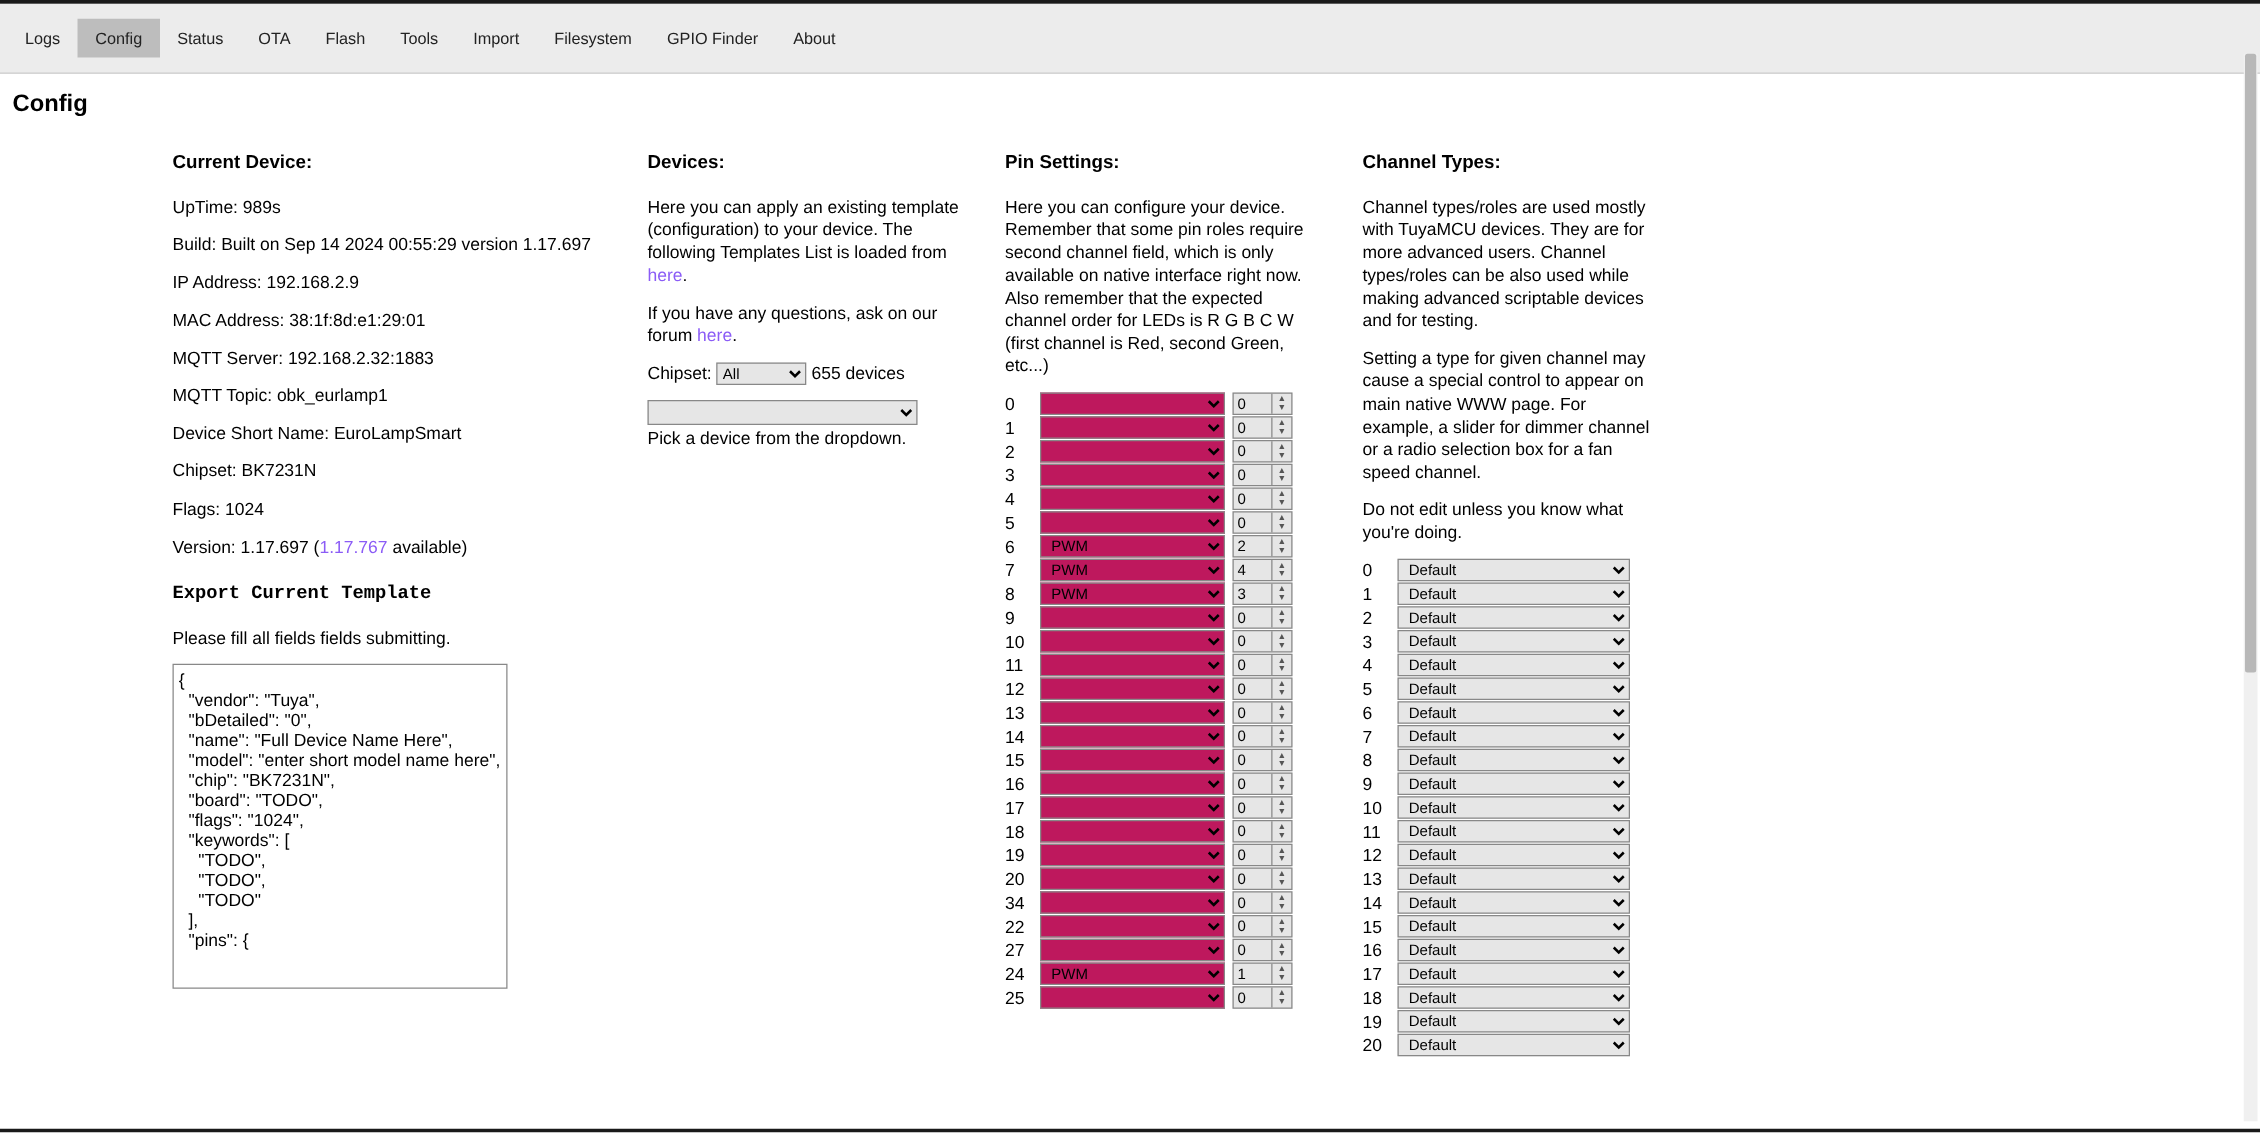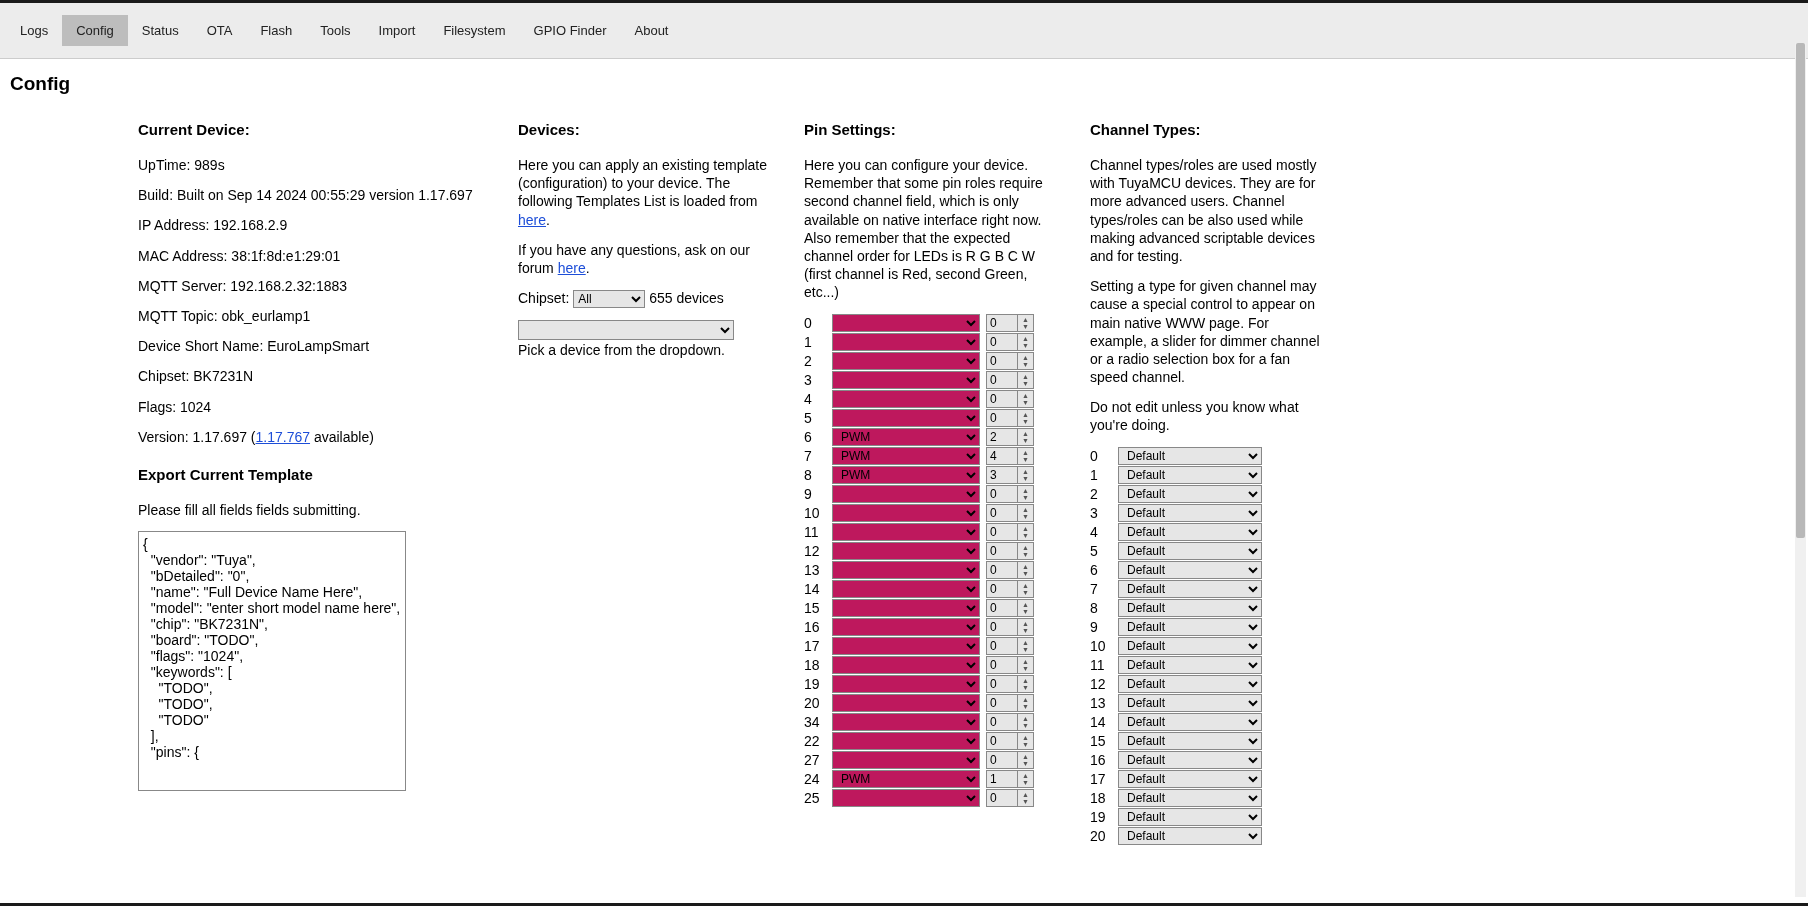--- a/index.html
+++ b/index.html
@@ -51,21 +51,21 @@
   .col1 { flex: 0 0 380px; }
   .col2 { flex: 0 0 286px; }
   .col3 { flex: 0 0 286px; }
   .col4 { flex: 0 0 260px; }
   .sect-head {
     font-weight: bold;
     font-size: 15px;
     margin: 4px 0 18px 0;
   }
   p { margin: 12px 0; line-height: 1.3; }
-  a { color: #1d4ed8; text-decoration: underline; cursor: pointer; }
+  a { color: #8b5cf6; cursor: pointer; }
   textarea.template {
     width: 268px;
     height: 260px;
     font-family: Arial, Helvetica, sans-serif;
     font-size: 14px;
     padding: 4px;
     resize: none;
     border: 1px solid #888;
     background: #fff;
   }
@@ -121,21 +121,21 @@
     justify-content: center;
     width: 16px;
     border-left: 1px solid #888;
     font-size: 7px;
     line-height: 7px;
     color: #555;
     cursor: pointer;
   }
   .num-wrap .spin span { text-align: center; }
   select.chan-type {
-    width: 144px;
+    width: 186px;
     font-size: 12px;
     background: #e6e6e6;
     border: 1px solid #888;
     height: 18px;
     padding-left: 4px;
   }
   .scrollbar-fake {
     position: absolute;
     right: 2px;
     top: 40px;
@@ -180,21 +180,21 @@
       <p>IP Address: 192.168.2.9</p>
       <p>MAC Address: 38:1f:8d:e1:29:01</p>
       <p>MQTT Server: 192.168.2.32:1883</p>
       <p>MQTT Topic: obk_eurlamp1</p>
       <p>Device Short Name: EuroLampSmart</p>
       <p>Chipset: BK7231N</p>
       <p>Flags: 1024</p>
       <p>
         <span>Version: 1.17.697 (</span><a>1.17.767</a><span> available)</span>
       </p>
-      <div class="sect-head" style="margin-top:20px;">Export Current Template</div>
+      <div class="sect-head" style="margin-top:20px;font-family:Liberation Mono, monospace;">Export Current Template</div>
       <p>Please fill all fields fields submitting.</p>
       <textarea class="template" id="template-area" style="">{
   "vendor": "Tuya",
   "bDetailed": "0",
   "name": "Full Device Name Here",
   "model": "enter short model name here",
   "chip": "BK7231N",
   "board": "TODO",
   "flags": "1024",
   "keywords": [

